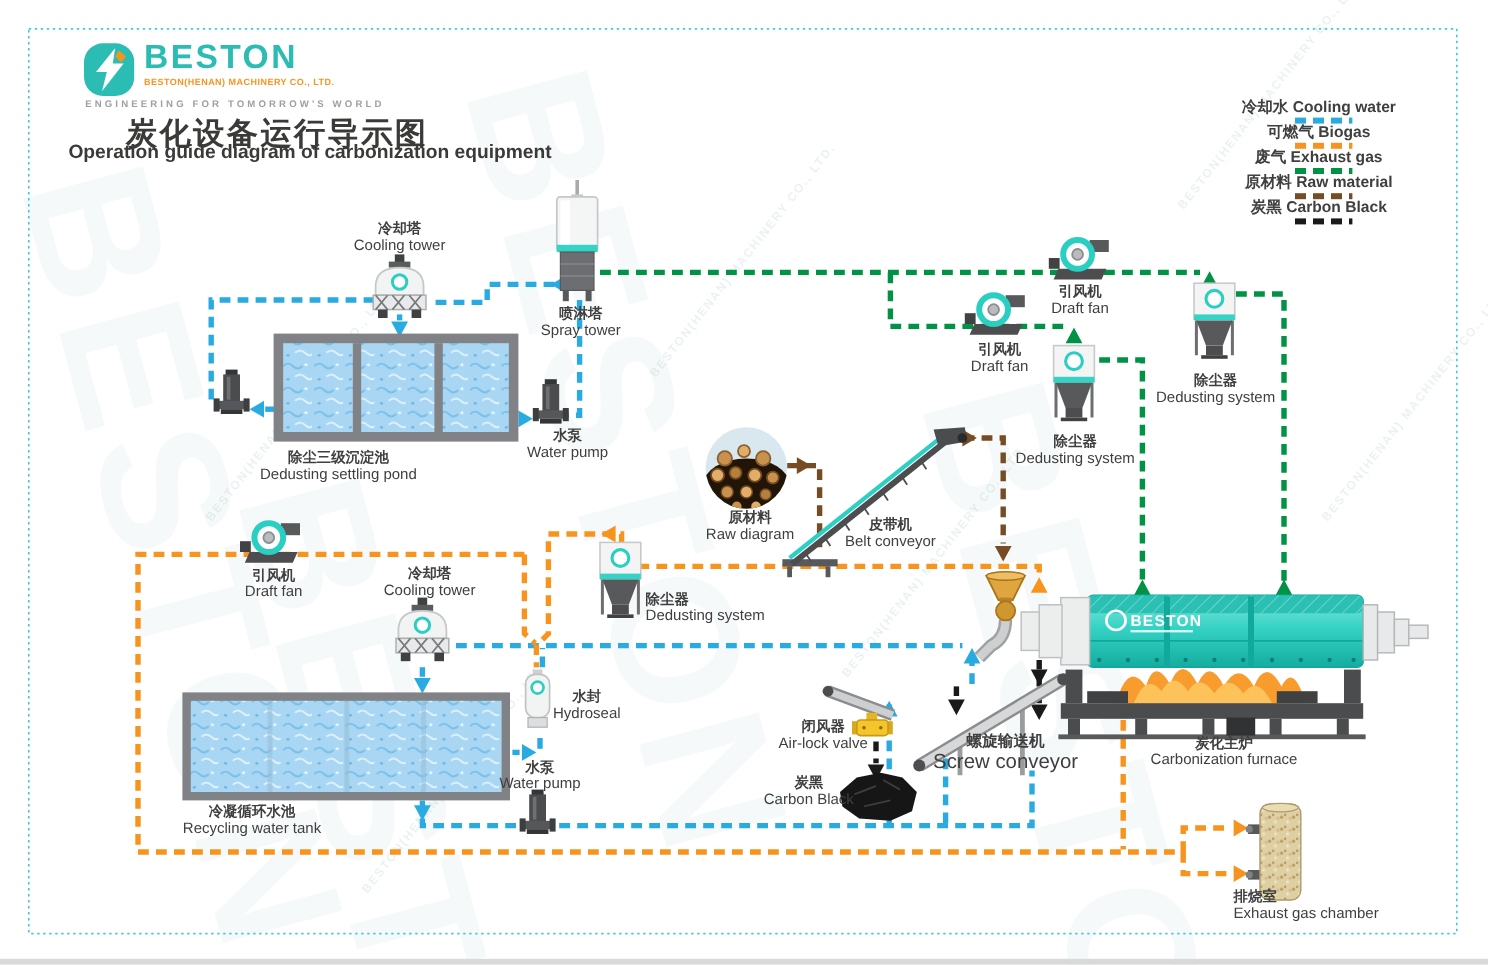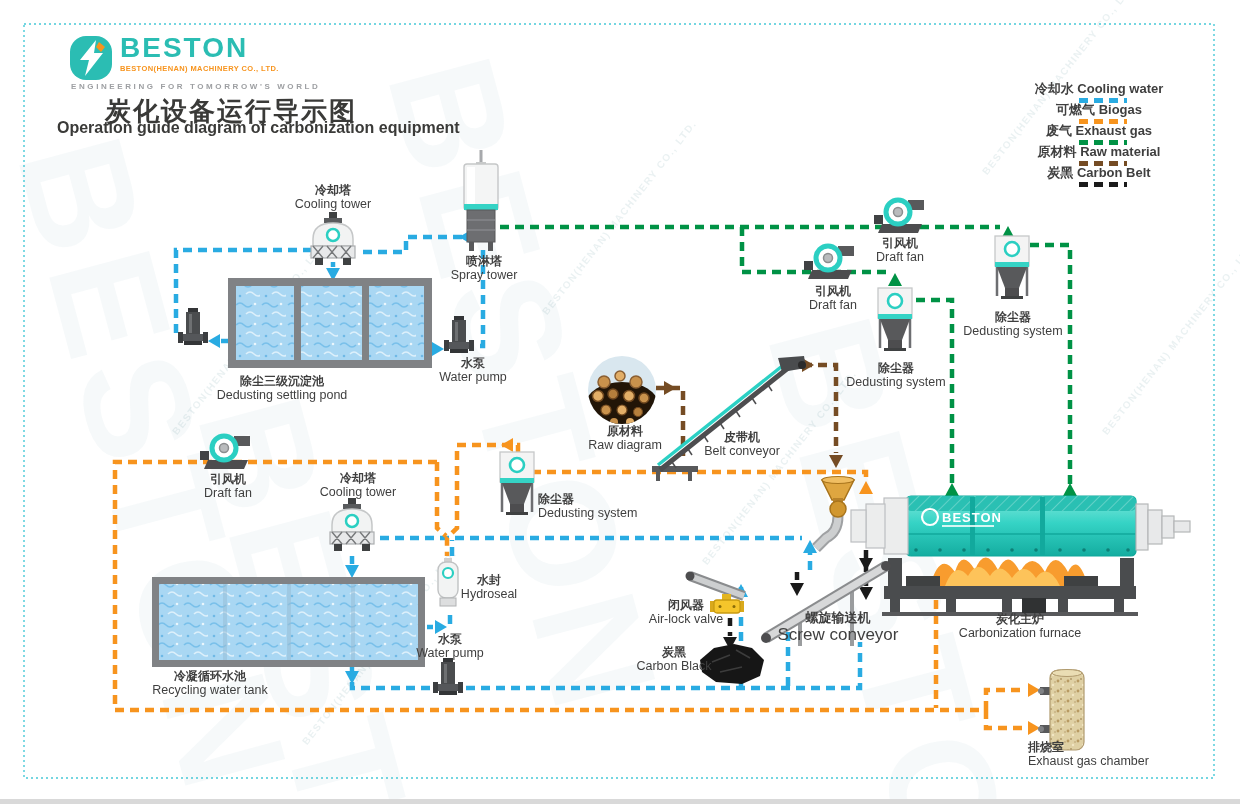--- a/index.html
+++ b/index.html
@@ -421,21 +421,21 @@
   </div>
   <div class="legend-row">
     <span class="legend-label">废气 Exhaust gas</span>
     <span class="legend-dash" style="background: repeating-linear-gradient(90deg, rgb(0, 146, 69) 0px, rgb(0, 146, 69) 9px, transparent 9px, transparent 15px);"></span>
   </div>
   <div class="legend-row">
     <span class="legend-label">原材料 Raw material</span>
     <span class="legend-dash" style="background: repeating-linear-gradient(90deg, rgb(117, 76, 36) 0px, rgb(117, 76, 36) 9px, transparent 9px, transparent 15px);"></span>
   </div>
   <div class="legend-row">
-    <span class="legend-label">炭黑 Carbon Belt</span>
+    <span class="legend-label">炭黑 Carbon Black</span>
     <span class="legend-dash" style="background: repeating-linear-gradient(90deg, rgb(26, 26, 26) 0px, rgb(26, 26, 26) 9px, transparent 9px, transparent 15px);"></span>
   </div>
 </div>
 
 <div class="lbl" style="left:333px;top:183px">
   <div class="zh">冷却塔</div>
   <div class="en">Cooling tower</div>
 </div>
 <div class="lbl" style="left:484px;top:254px">
   <div class="zh">喷淋塔</div>

